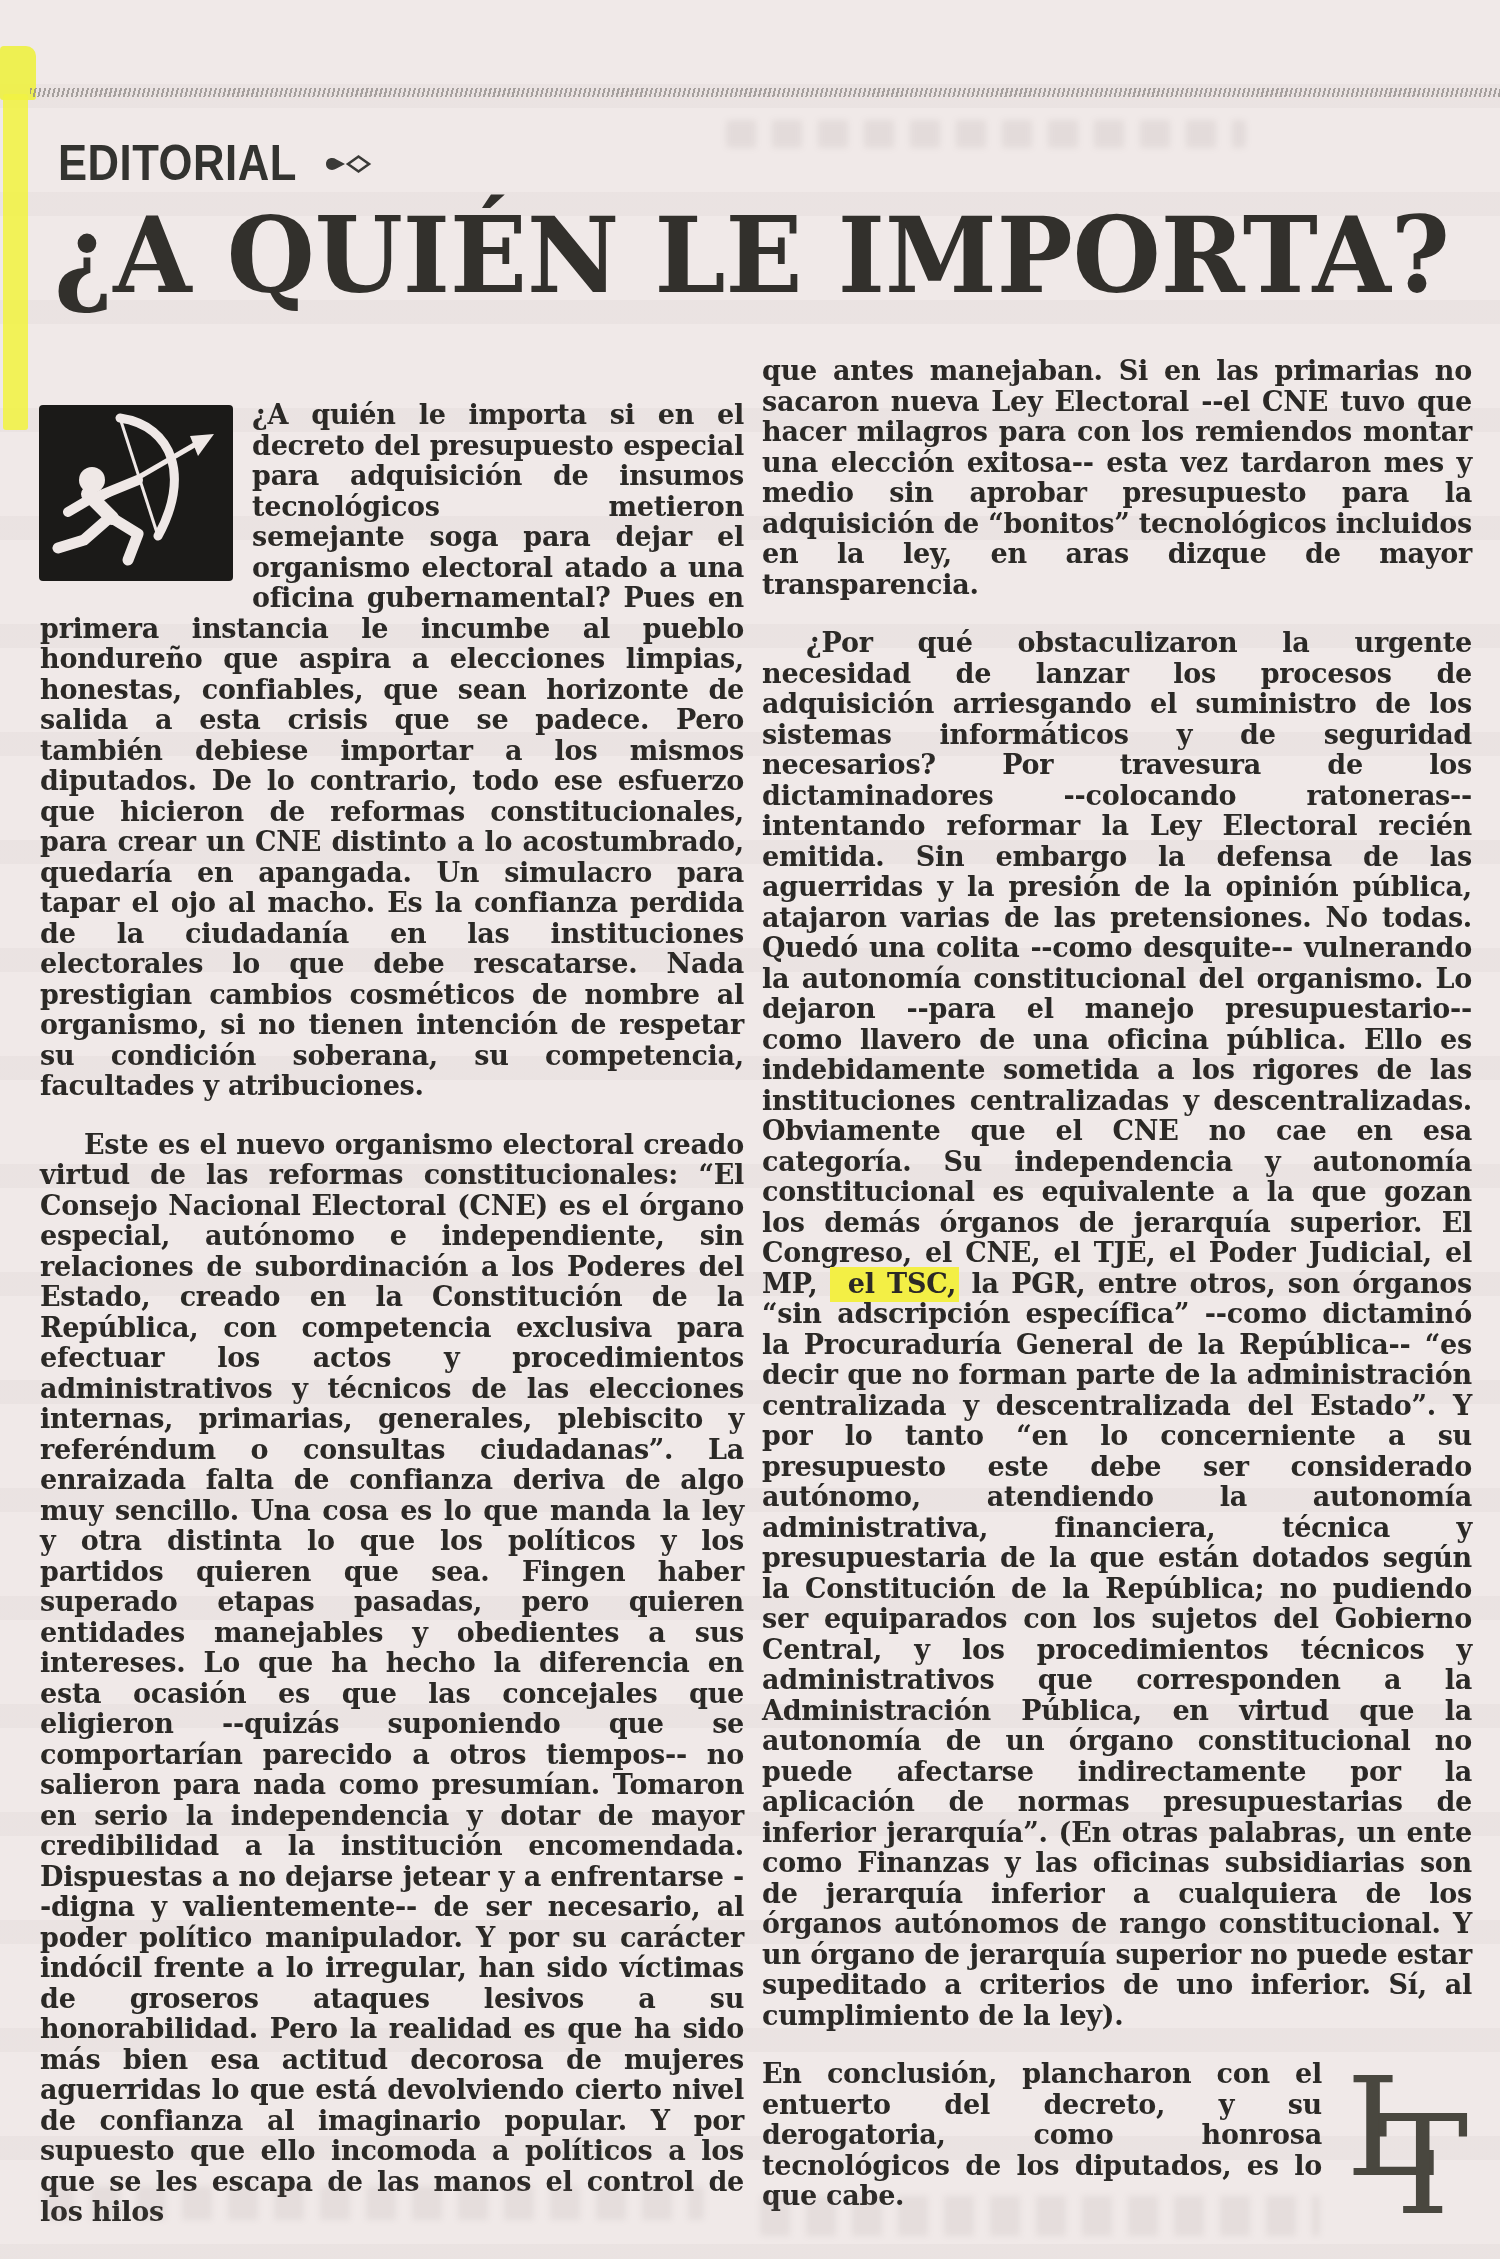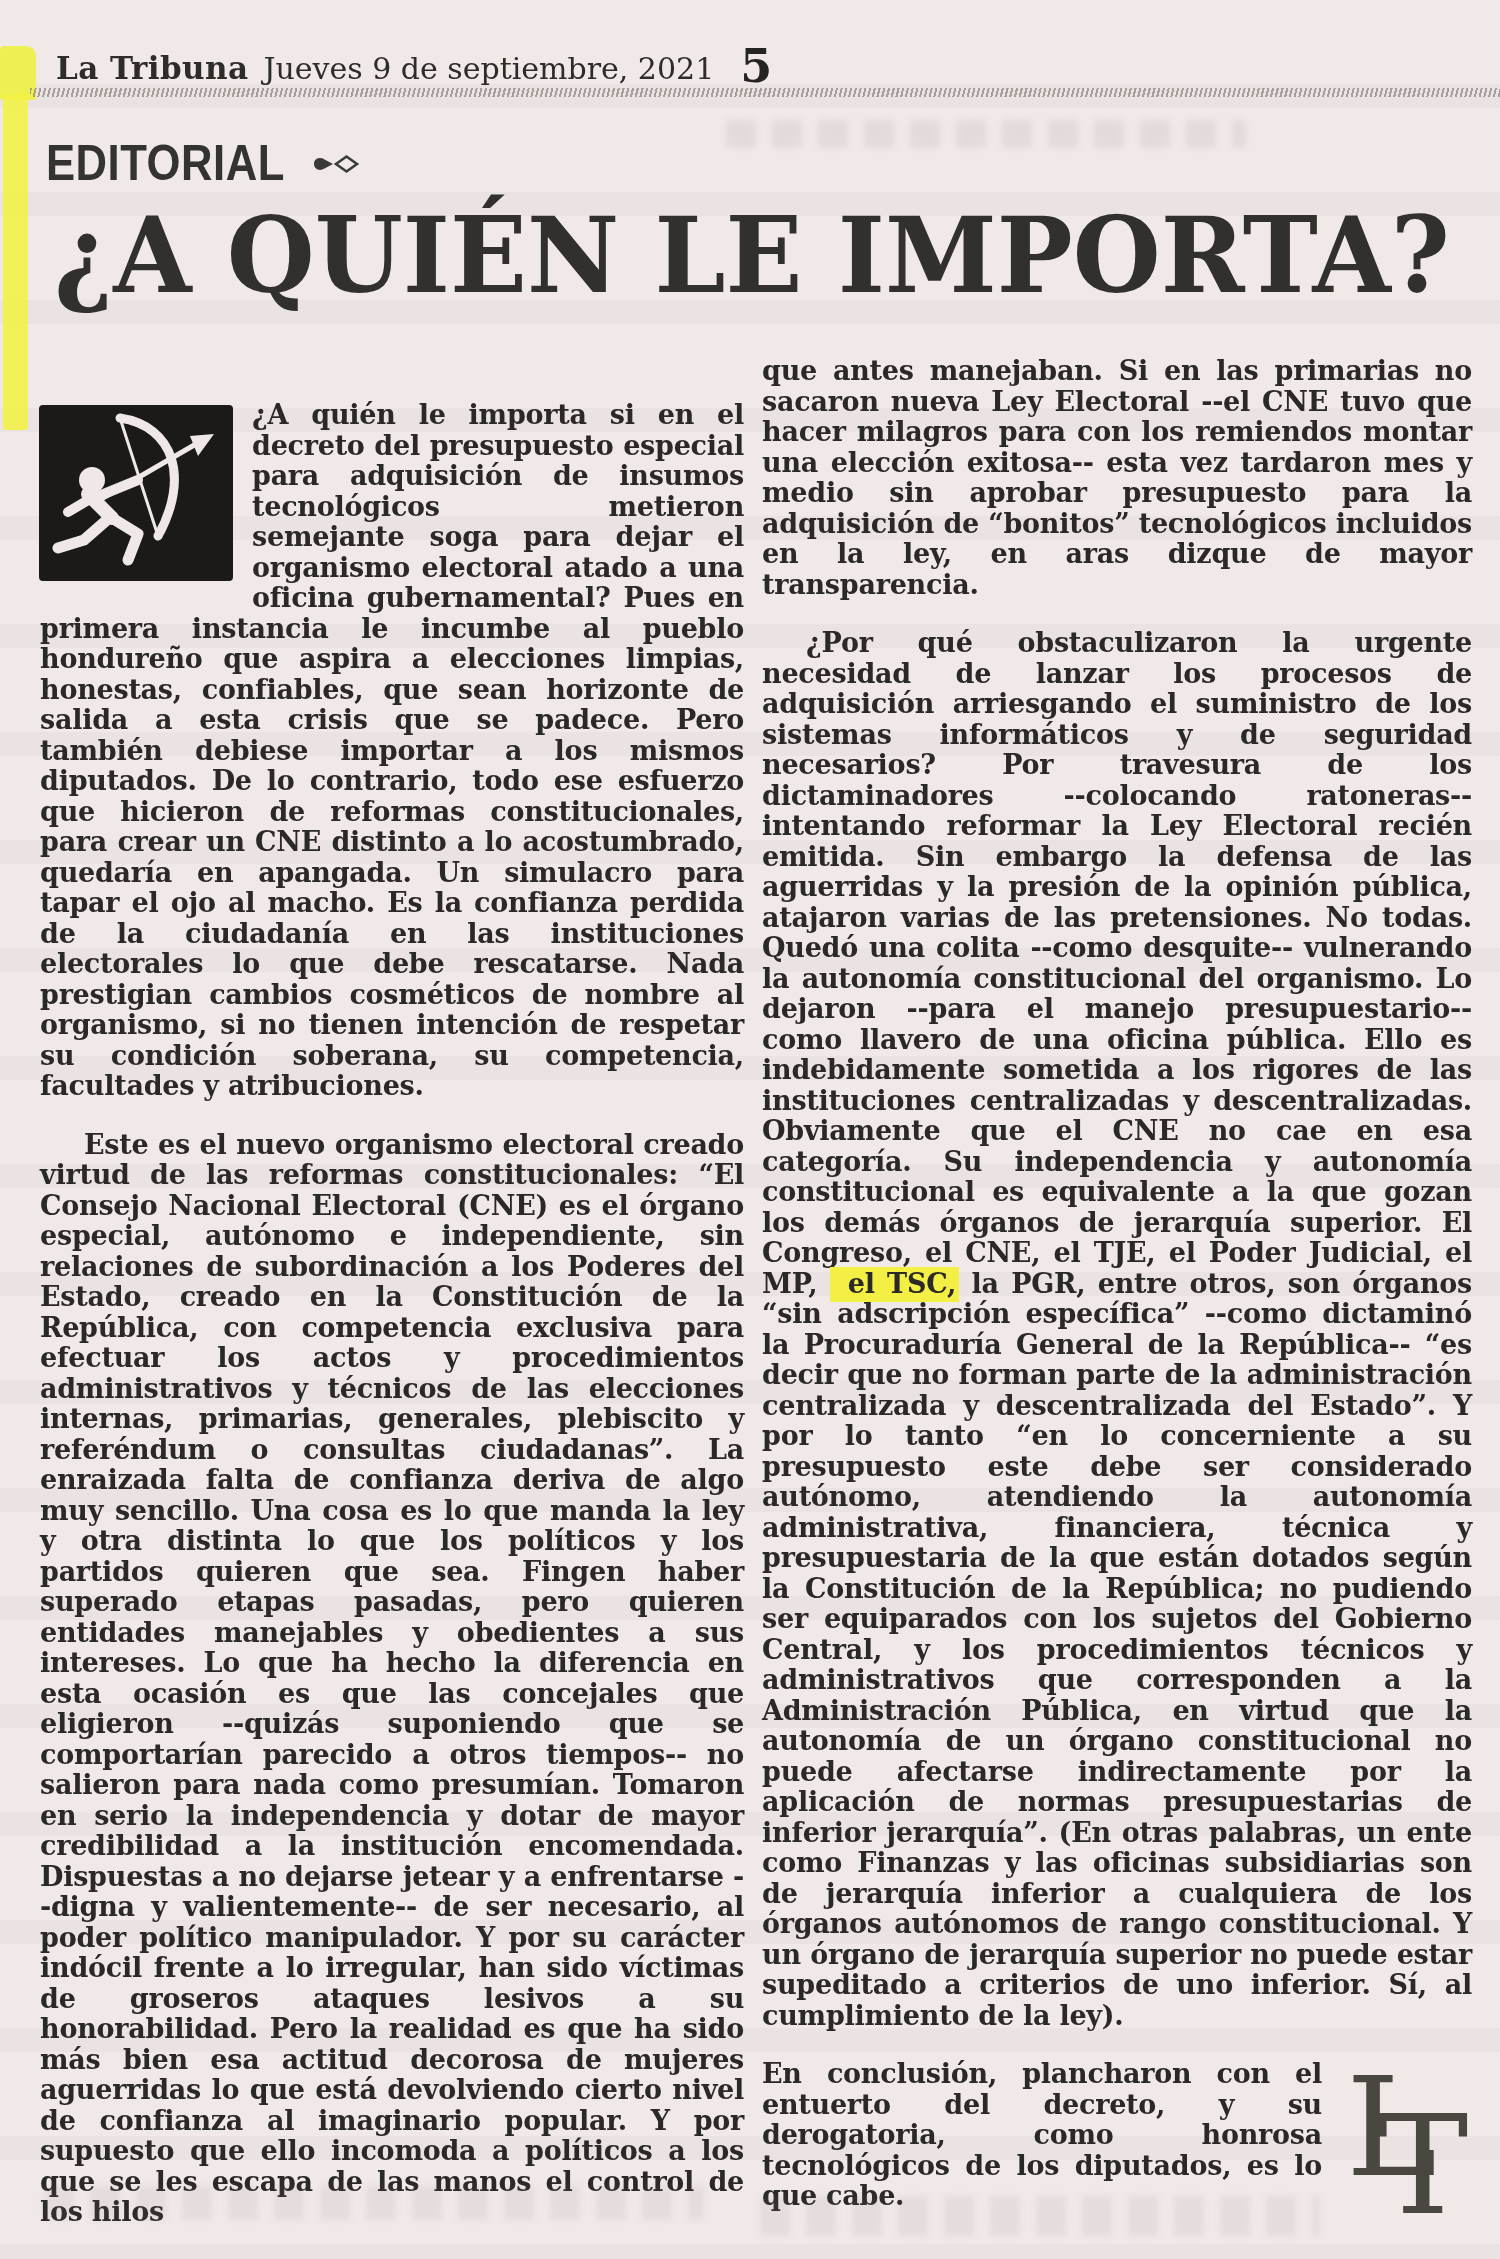--- a/index.html
+++ b/index.html
@@ -24,21 +24,21 @@
   
   .masthead-row{position:absolute;top:36px;left:56px;display:flex;align-items:baseline;}
   .masthead{font-weight:700;font-size:31px;letter-spacing:.4px;color:#2e2c29;}
   .issue-date{font-weight:400;font-size:30px;margin-left:15px;color:#2e2c29;}
   .page-number{font-weight:700;font-size:46px;margin-left:26px;position:relative;top:3px;color:#262421;}
   .rule-hatched{position:absolute;top:88px;left:30px;right:0;height:9px;opacity:.75;
     background:
       repeating-linear-gradient(104deg,#8d8885 0 2px, rgba(0,0,0,0) 2px 4.6px);
   }
   
-  .section-row{position:absolute;top:138px;left:46px;display:flex;align-items:center;gap:20px;}
+  .section-row{position:absolute;top:138px;left:58px;display:flex;align-items:center;gap:20px;}
   .section-label{
     font-family:"Liberation Sans", sans-serif;font-weight:700;font-size:45px;
     letter-spacing:0.5px;color:#333330;transform:scaleY(1.1) scaleX(.97);transform-origin:left center;
   }
   .pen-nib-icon{display:inline-block;margin-top:4px;}
   
   .headline{
     position:absolute;top:198px;left:40px;width:1424px;
     font-weight:700;font-size:101px;line-height:1.08;color:#32302c;
     letter-spacing:0px;white-space:nowrap;text-align:center;
@@ -71,25 +71,20 @@
   .ghost-bottom-right{top:2196px;left:760px;width:560px;height:40px;opacity:.5;}
 </style>
 </head>
 <body>
 
 <div class="page">
 
   <div class="edge-mark-top"></div>
   <div class="edge-mark-bar"></div>
 
-  <div class="masthead-row">
-    <span class="masthead">La Tribuna</span>
-    <span class="issue-date">Jueves 9 de septiembre, 2021</span>
-    <span class="page-number">5</span>
-  </div>
 
   <div class="rule-hatched"></div>
 
   <div class="section-row">
     <span class="section-label">EDITORIAL</span>
     <span class="pen-nib-icon">
       <svg width="48" height="24" viewBox="0 0 48 24">
         <path d="M2 12 C2 6.5 8 4.5 12.5 7.5 L21 12 L12.5 16.5 C8 19.5 2 17.5 2 12 Z" fill="#3a3a37"></path>
         <path d="M24 12 L34.5 4.5 L45 12 L34.5 19.5 Z" fill="none" stroke="#3a3a37" stroke-width="2.6"></path>
       </svg>

